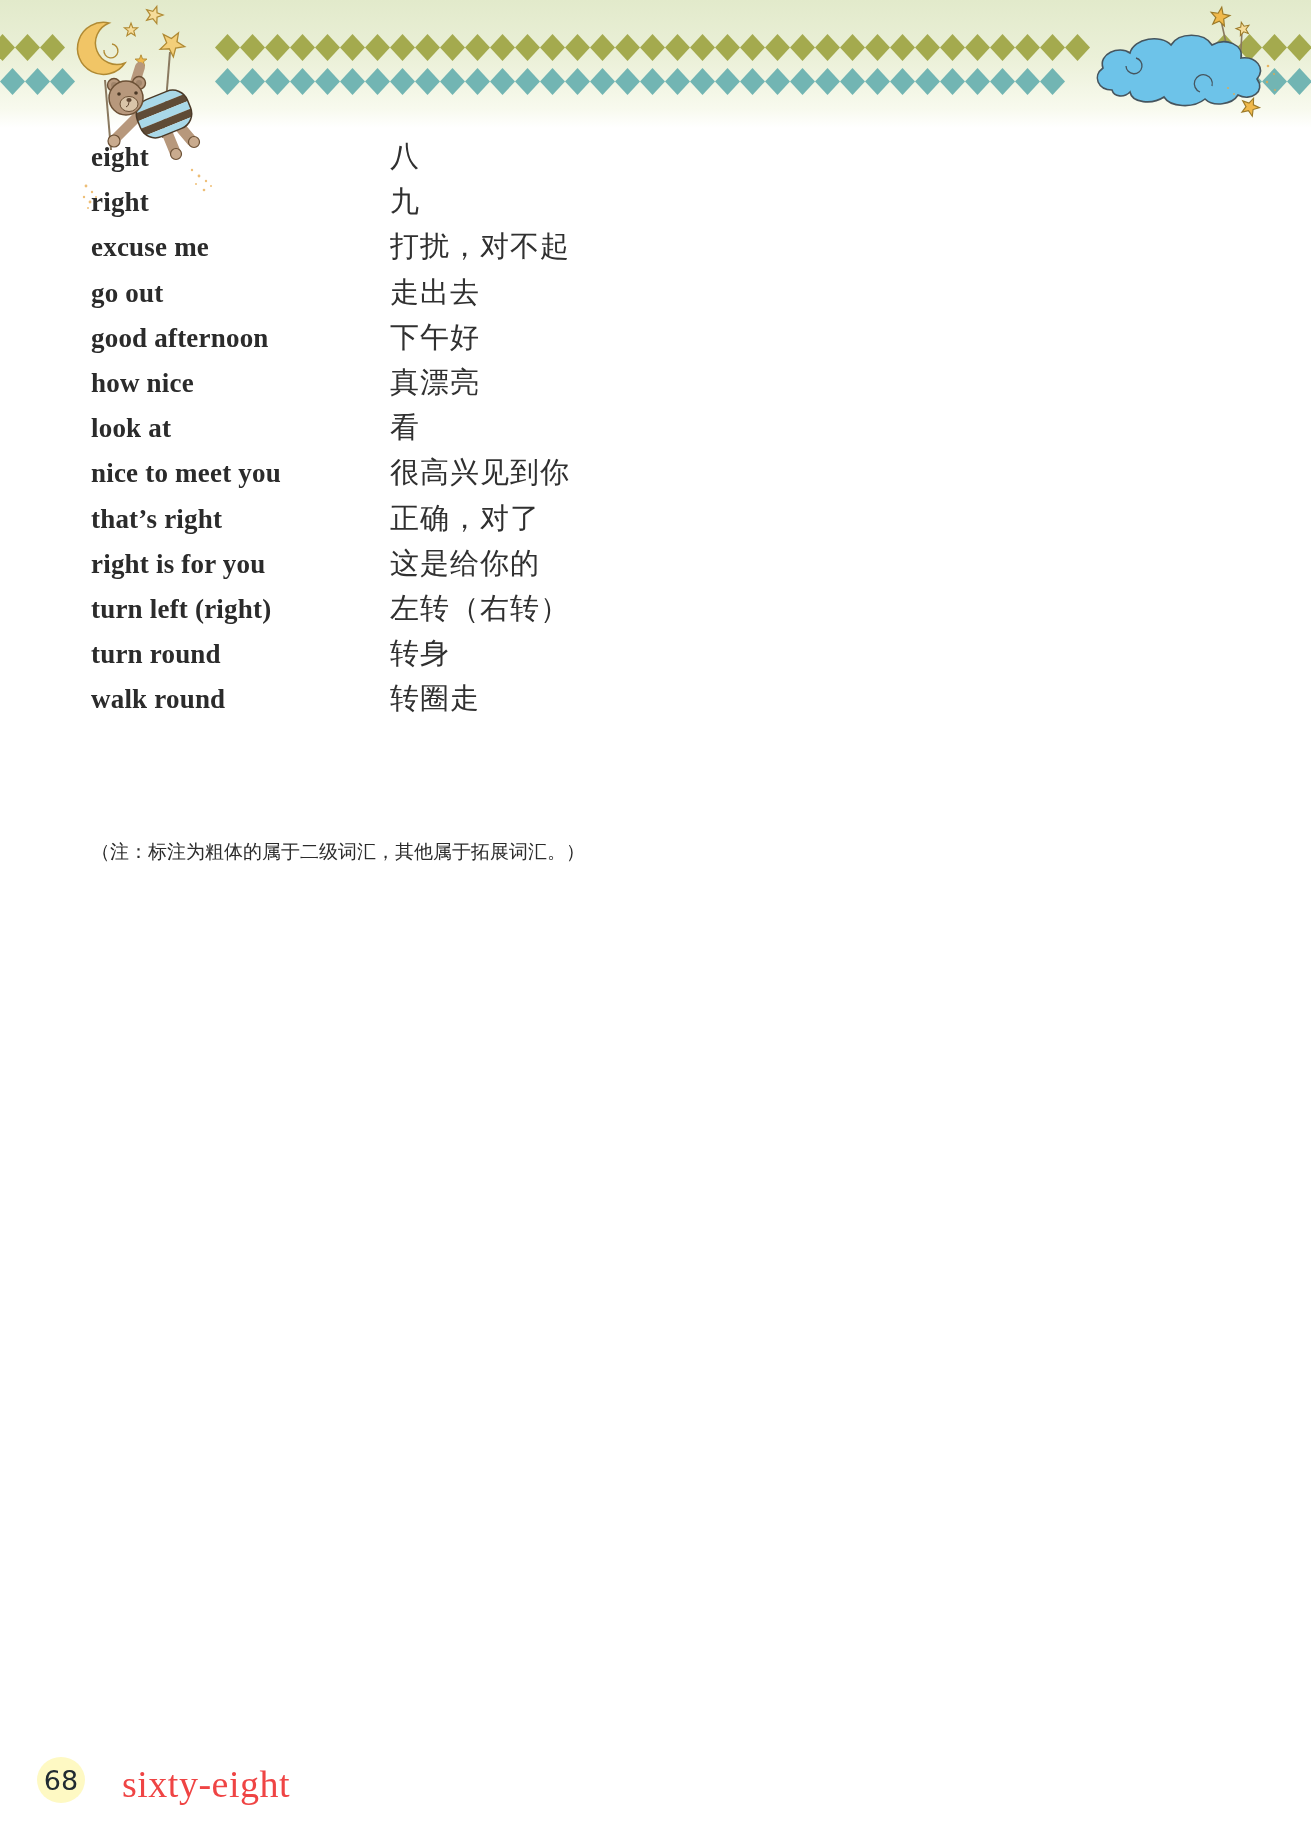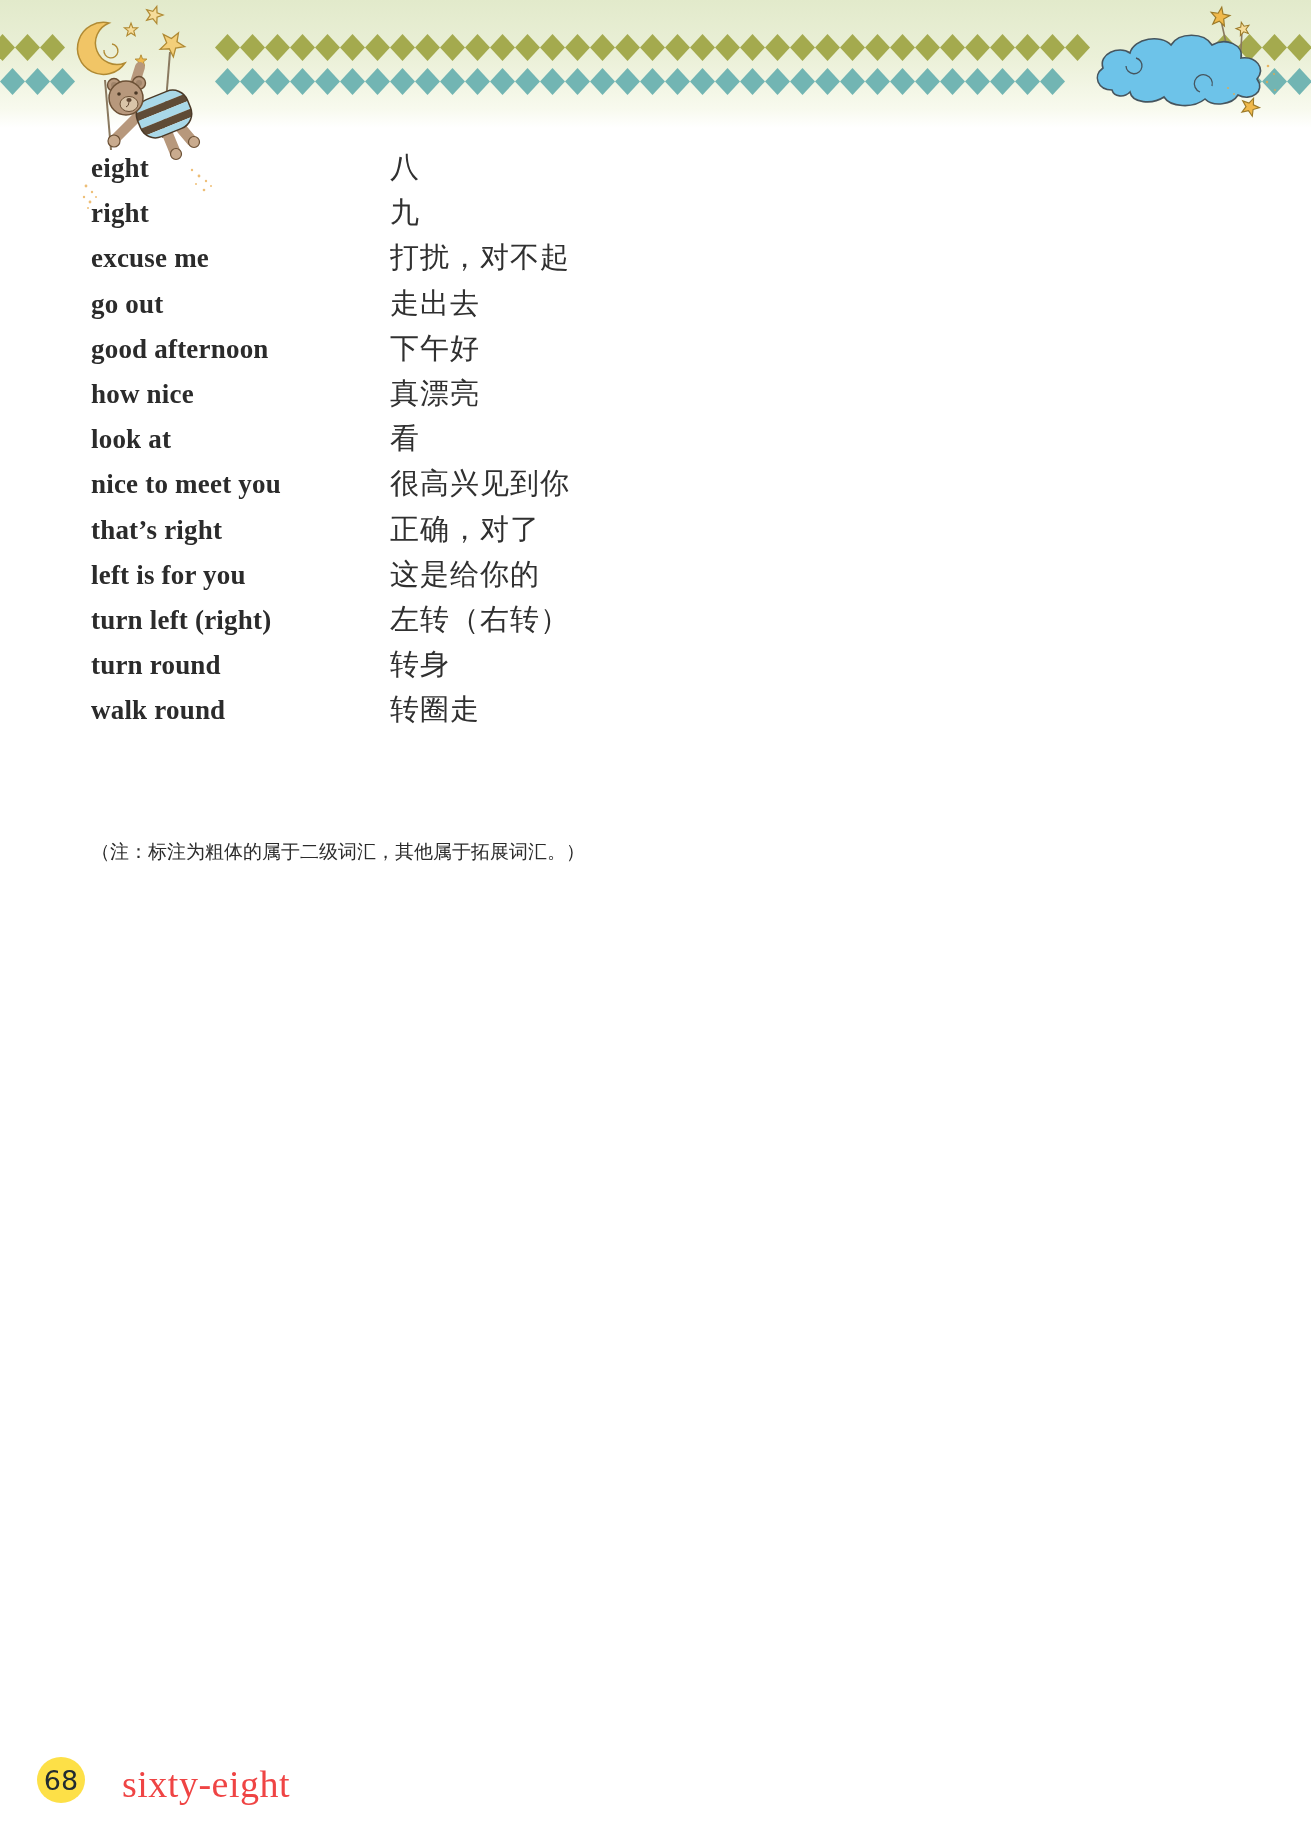--- a/index.html
+++ b/index.html
@@ -19,38 +19,38 @@
   .dia-row{position:absolute;display:flex;}
   .dia{width:25px;height:27px;flex:none;
        clip-path:polygon(50% 0,100% 50%,50% 100%,0 50%);}
   .dia.olive{background:#a4aa4e;}
   .dia.teal{background:#72b5b3;}
   
   .bear-illu{position:absolute;left:68px;top:0;}
   .cloud-illu{position:absolute;left:1082px;top:4px;}
   
   .vocab{position:absolute;left:91px;top:135px;}
-  .vrow{height:45.2px;line-height:65px;white-space:nowrap;}
+  .vrow{height:45.2px;line-height:42px;white-space:nowrap;}
   .vrow .en{
     display:inline-block;width:299px;
     font-weight:bold;font-size:27px;color:#2b2b2b;
     letter-spacing:.2px;
   }
   .vrow .zh{
     font-size:29px;color:#303030;letter-spacing:1px;
   }
   
   .note{
     position:absolute;left:91px;top:840px;
     font-size:19px;font-weight:normal;color:#2b2b2b;line-height:24px;
   }
   
   .page-badge{
     position:absolute;left:37px;top:1757px;width:48px;height:46px;
-    background:#fde047;border-radius:50%;
+    background:#fef9c3;border-radius:50%;
     display:flex;align-items:center;justify-content:center;
     font-family:"DejaVu Sans","Liberation Sans",sans-serif;
     font-size:27px;color:#212b31;
   }
   .page-word{
     position:absolute;left:122px;top:1762px;
     font-size:38px;color:#ef4444;letter-spacing:.5px;
   }
 </style>
 </head>
@@ -287,21 +287,21 @@
     <div class="vrow">
       <span class="en">nice to meet you</span><span class="zh">很高兴见到你</span>
     </div>
 
 
     <div class="vrow">
       <span class="en">that’s right</span><span class="zh">正确，对了</span>
     </div>
 
     <div class="vrow">
-      <span class="en">left is for you</span><span class="zh">这是给你的</span>
+      <span class="en">right is for you</span><span class="zh">这是给你的</span>
     </div>
 
     <div class="vrow">
       <span class="en">turn left (right)</span><span class="zh">左转（右转）</span>
     </div>
 
     <div class="vrow">
       <span class="en">turn round</span><span class="zh">转身</span>
     </div>
 

